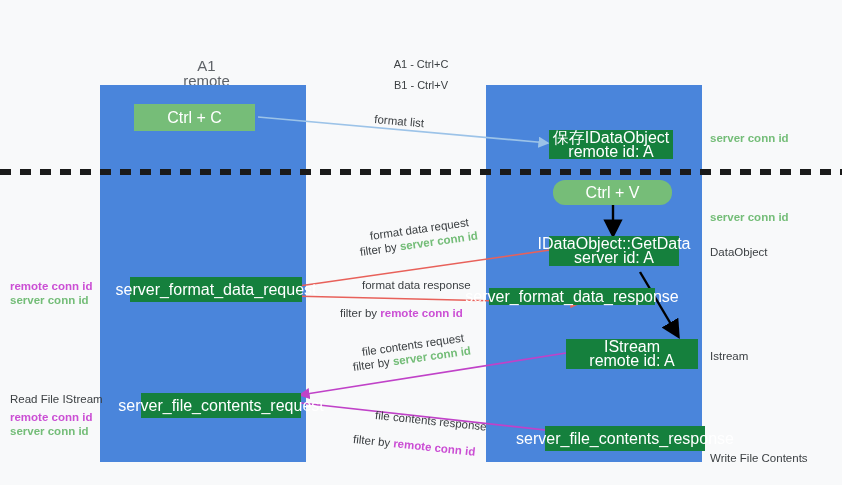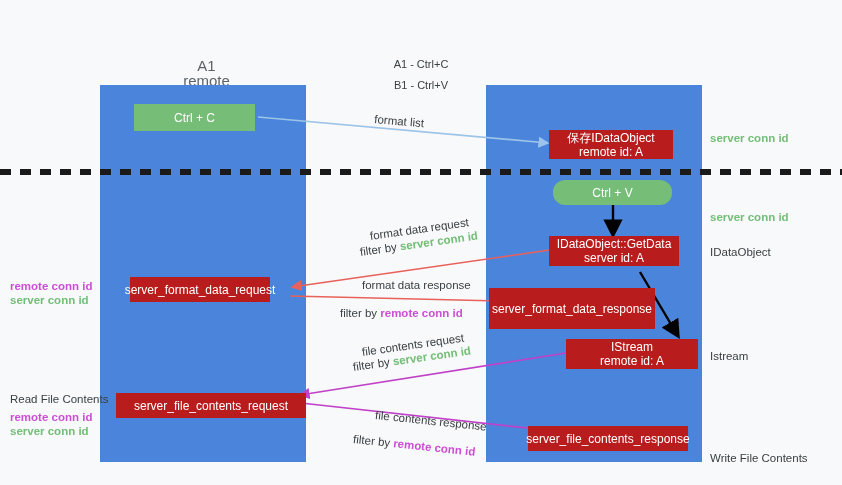--- a/index.html
+++ b/index.html
@@ -42,26 +42,26 @@
     background: #4a85db;
   }
   .box {
     position: absolute;
     box-sizing: border-box;
     display: flex;
     align-items: center;
     justify-content: center;
     text-align: center;
     color: #ffffff;
-    font-size: 12px;
+    font-size: 16px;
     line-height: 14px;
     white-space: pre-line;
   }
   .box.green { background: #76bd78; }
-  .box.orange { background: #b91c1c; }
+  .box.orange { background: #15803d; }
   .side-label {
     position: absolute;
     font-size: 11.5px;
     color: #3c4043;
     line-height: 15px;
   }
   .side-label.green-txt { color: #74bd78; font-weight: bold; }
   .side-label.magenta-txt { color: #cb4fd4; font-weight: bold; }
   .flow-label {
     position: absolute;
@@ -132,41 +132,41 @@
   <div class="box green" style="left:134px; top:104px; width:121px; height:27px;">Ctrl + C</div>
 
   <div class="box orange" style="left:549px; top:130px; width:124px; height:29px;">保存IDataObject
 remote id: A</div>
 
   <div class="box green" style="left:553px; top:180px; width:119px; height:25px;border-radius:12px;">Ctrl + V</div>
 
   <div class="box orange" style="left:549px; top:236px; width:130px; height:30px;">IDataObject::GetData
 server id: A</div>
 
-  <div class="box orange" style="left:130px; top:277px; width:140px; height:25px;">server_format_data_request</div>
+  <div class="box orange" style="left:130px; top:277px; width:172px; height:25px;">server_format_data_request</div>
 
-  <div class="box orange" style="left:489px; top:288px; width:166px; height:41px;">server_format_data_response</div>
+  <div class="box orange" style="left:489px; top:288px; width:166px; height:17px;">server_format_data_response</div>
 
   <div class="box orange" style="left:566px; top:339px; width:132px; height:30px;">IStream
 remote id: A</div>
 
-  <div class="box orange" style="left:116px; top:393px; width:190px; height:25px;">server_file_contents_request</div>
+  <div class="box orange" style="left:141px; top:393px; width:160px; height:25px;">server_file_contents_request</div>
 
-  <div class="box orange" style="left:528px; top:426px; width:160px; height:25px;">server_file_contents_response</div>
+  <div class="box orange" style="left:545px; top:426px; width:160px; height:25px;">server_file_contents_response</div>
 
   <div class="side-label green-txt" style="left:710px; top:131px;">server conn id</div>
   <div class="side-label green-txt" style="left:710px; top:210px;">server conn id</div>
-  <div class="side-label" style="left:710px; top:245px;">IDataObject</div>
+  <div class="side-label" style="left:710px; top:245px;">DataObject</div>
   <div class="side-label" style="left:710px; top:349px;">Istream</div>
   <div class="side-label" style="left:710px; top:451px;">Write File Contents</div>
 
   <div class="side-label magenta-txt" style="left:10px; top:279px;">remote conn id</div>
   <div class="side-label green-txt" style="left:10px; top:293px;">server conn id</div>
 
-  <div class="side-label" style="left:10px; top:392px;">Read File Contents</div>
+  <div class="side-label" style="left:10px; top:392px;">Read File IStream</div>
   <div class="side-label magenta-txt" style="left:10px; top:410px;">remote conn id</div>
   <div class="side-label green-txt" style="left:10px; top:424px;">server conn id</div>
 
   <div class="flow-label" style="left:375px; top:112px; transform: rotate(5deg);">format list</div>
 
   <div class="flow-label" style="left:369px; top:229px; transform: rotate(-8deg);">format data request</div>
   <div class="flow-label" style="left:359px; top:245px; transform: rotate(-8deg);">
     <span>filter by </span><span class="green-txt">server conn id</span>
   </div>
 

